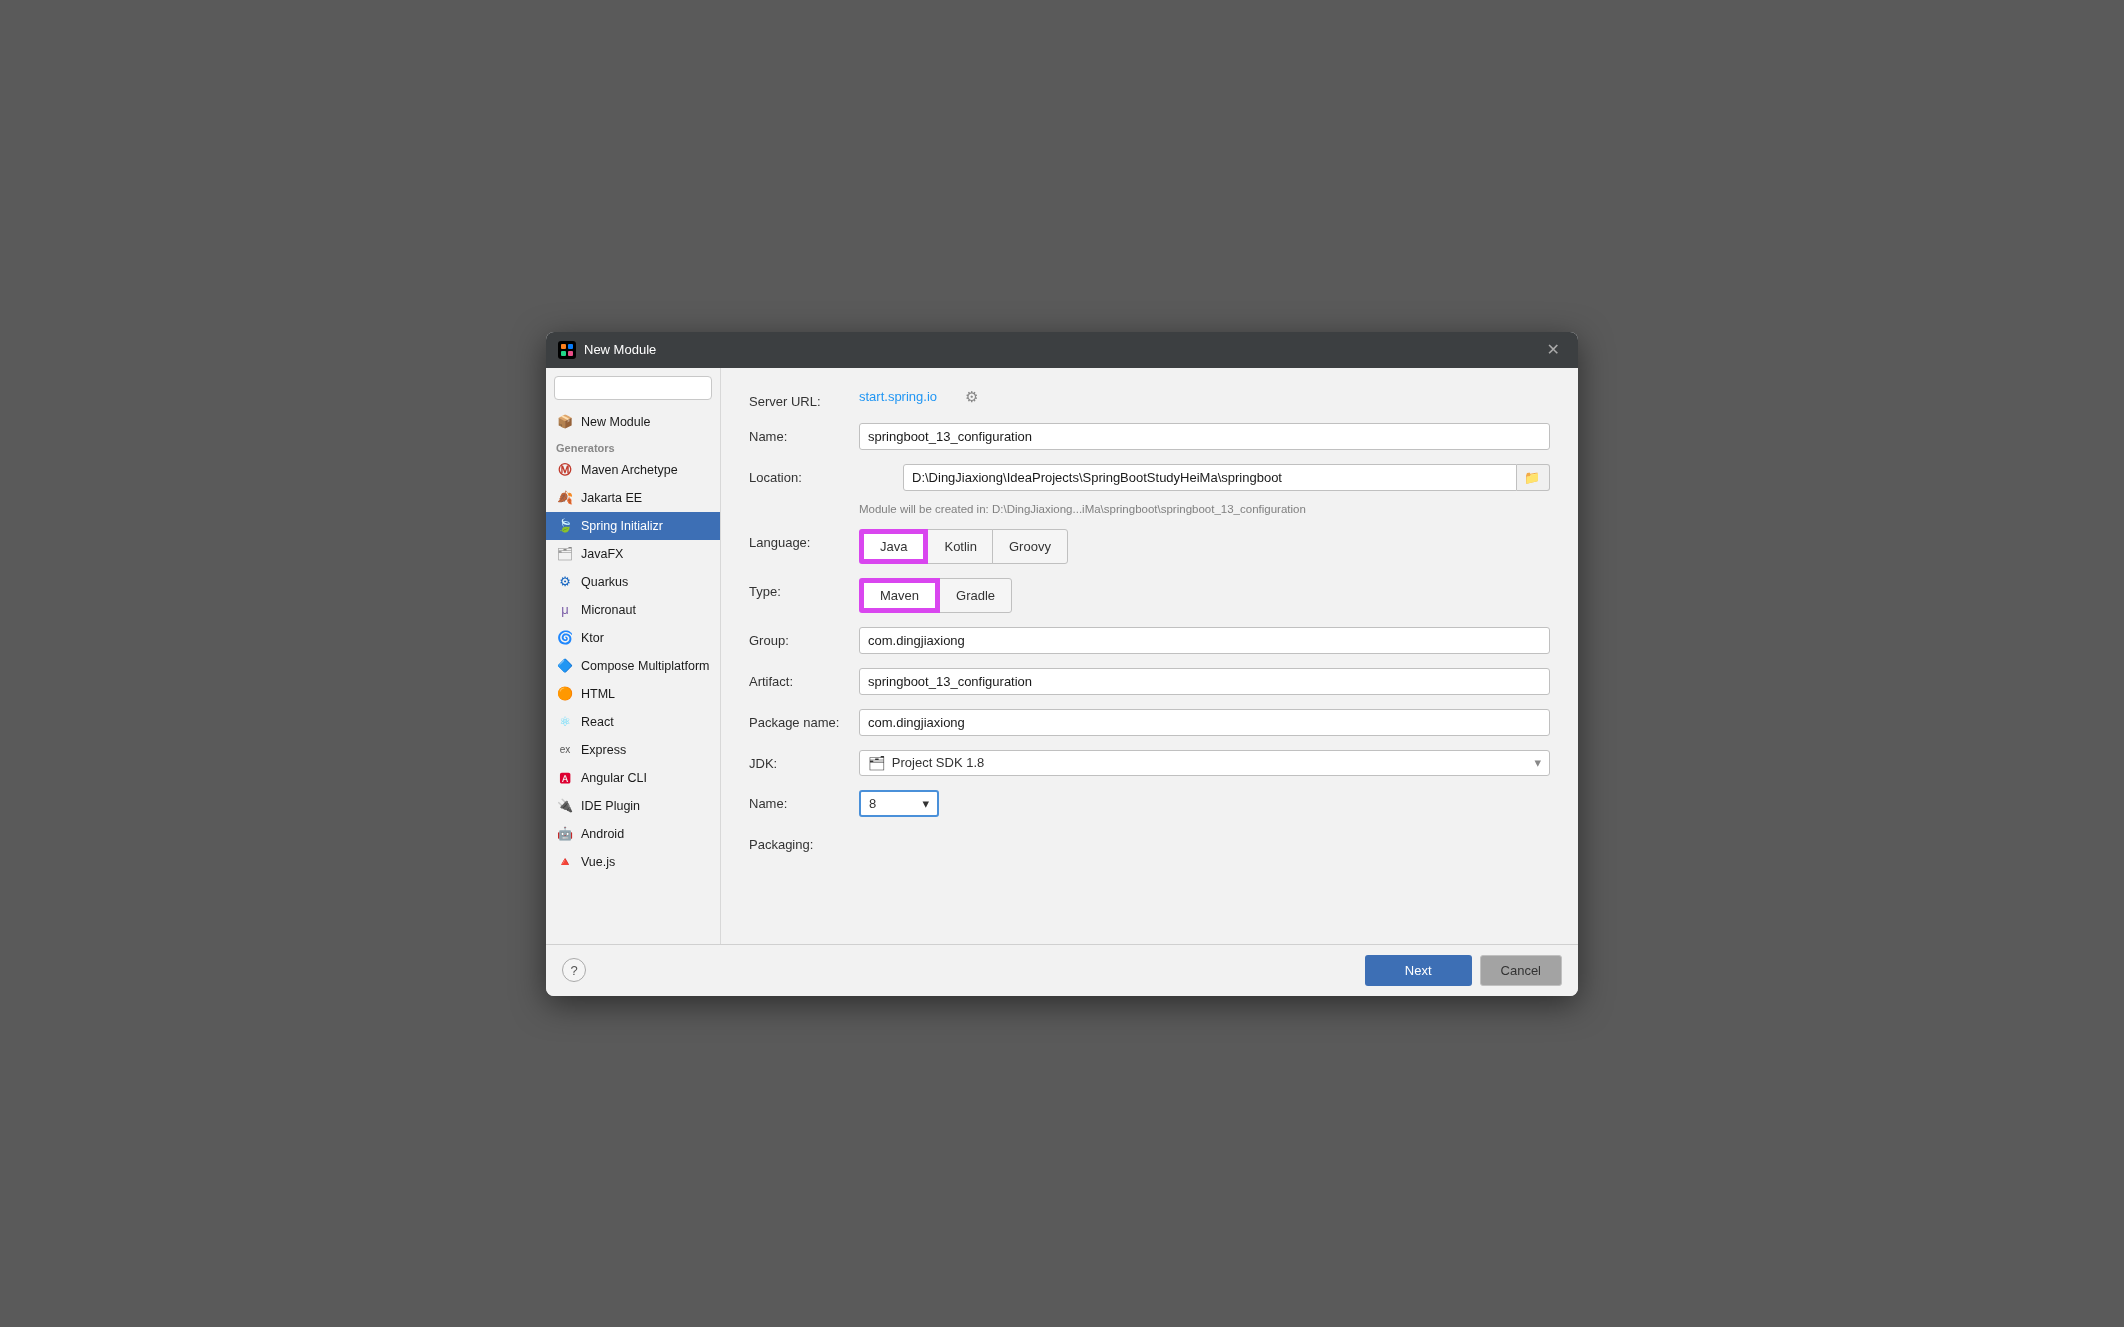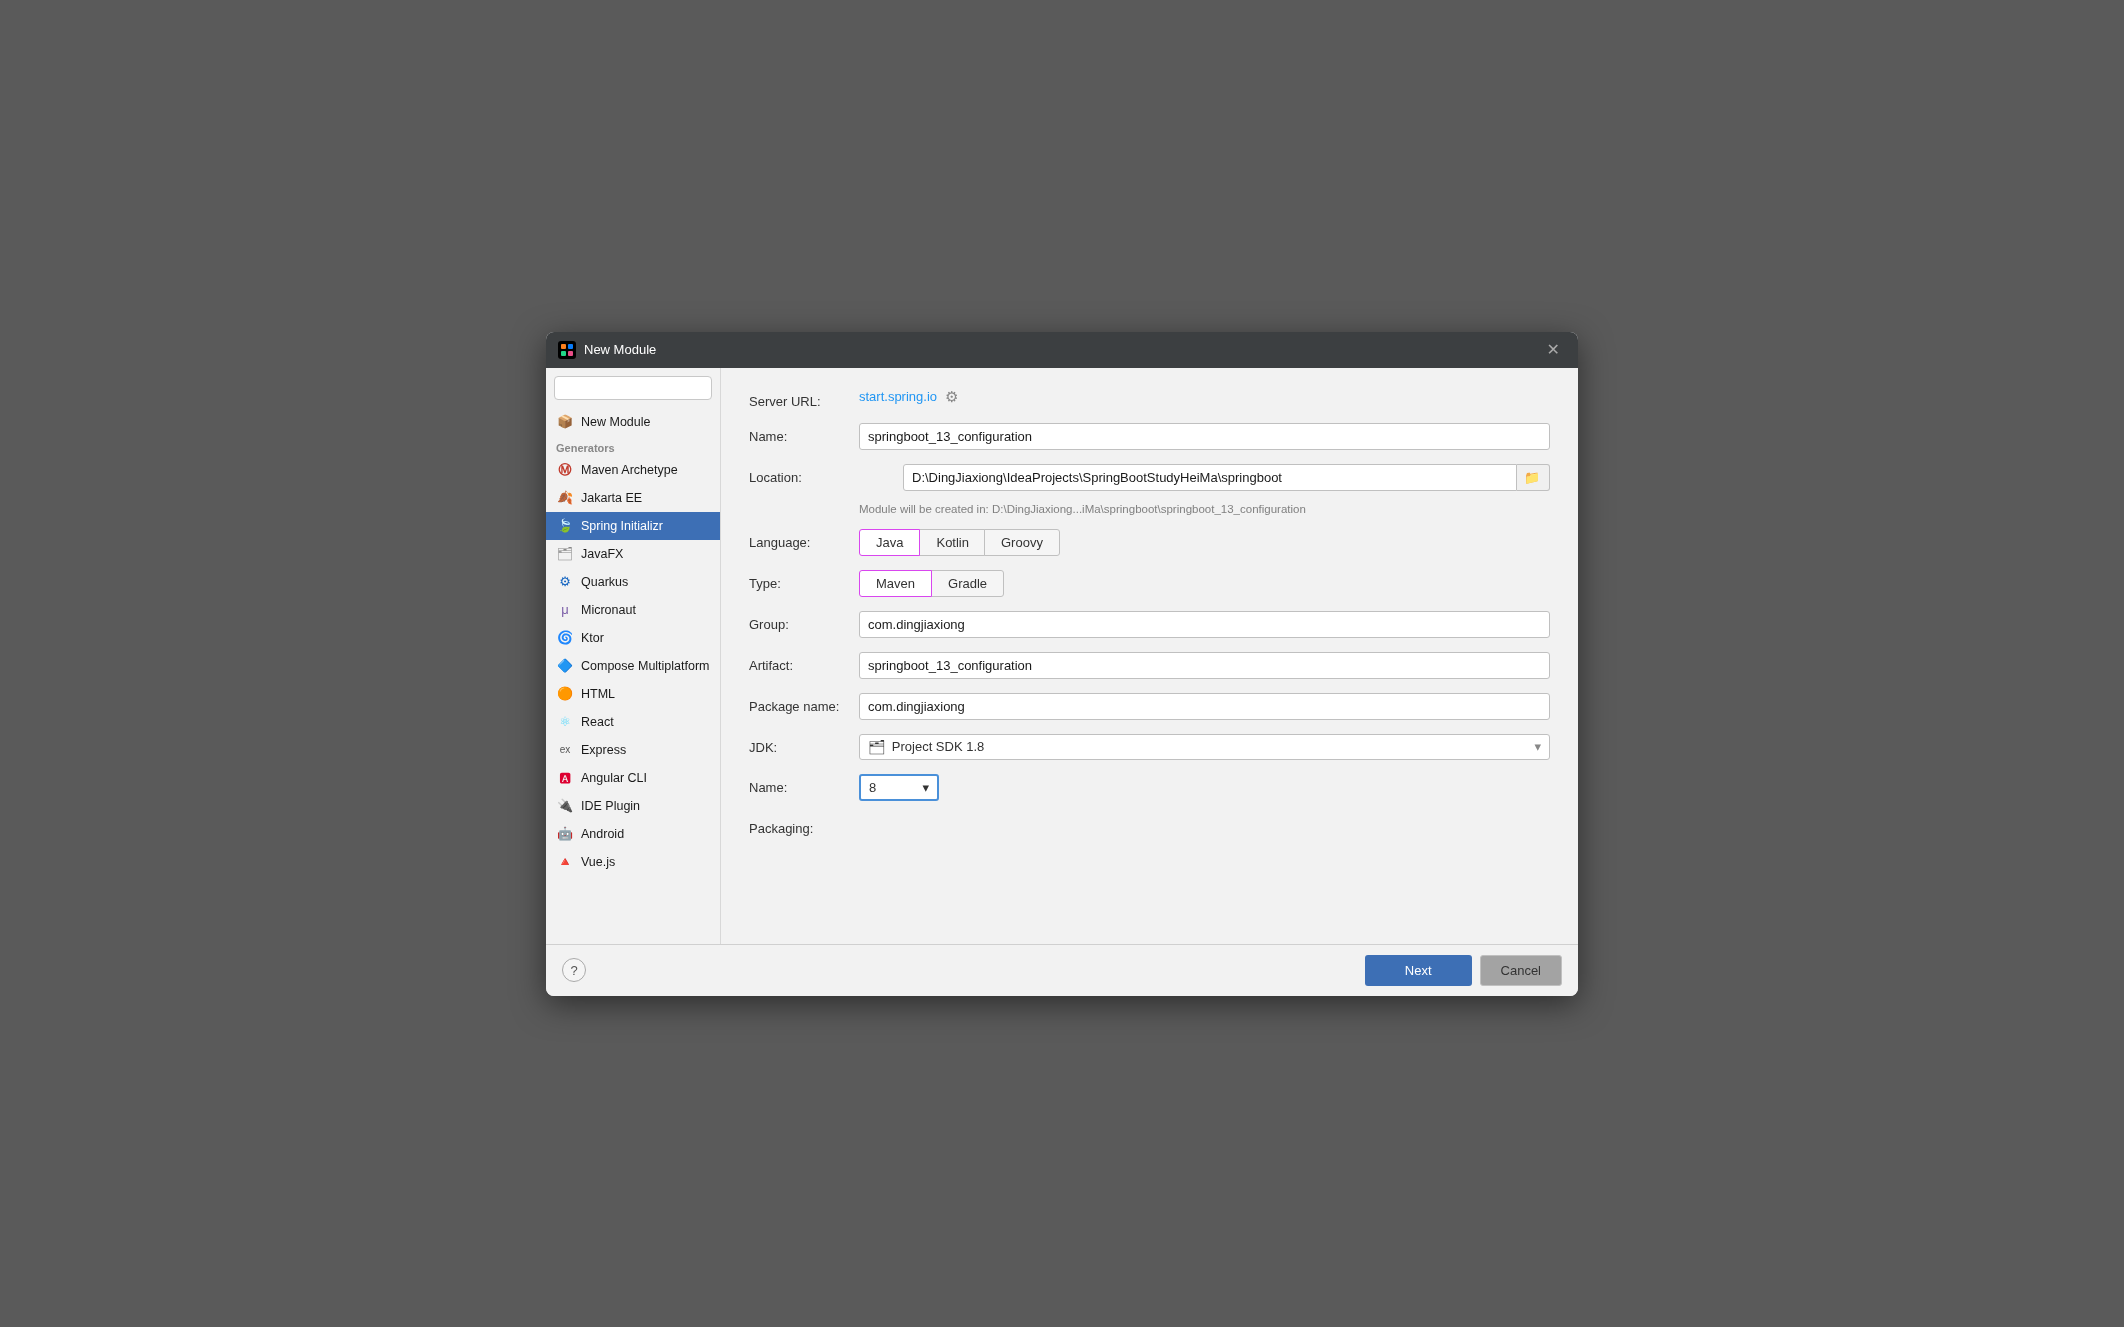--- a/index.html
+++ b/index.html
@@ -116,20 +116,21 @@
     }
     .form-label {
       width: 110px;
       font-size: 13px;
       color: #333;
       padding-top: 6px;
       flex-shrink: 0;
     }
     .form-value {
       flex: 1;
+      gap: 20px;
     }
     .form-input {
       width: 100%;
       padding: 5px 8px;
       border: 1px solid #c0c0c0;
       border-radius: 3px;
       background: #ffffff;
       font-size: 13px;
       color: #1a1a1a;
       outline: none;
@@ -193,21 +194,21 @@
       font-size: 13px;
       color: #333;
       border-right: none;
     }
     .toggle-btn:first-child { border-radius: 3px 0 0 3px; }
     .toggle-btn:last-child { border-radius: 0 3px 3px 0; border-right: 1px solid #c0c0c0; }
     .toggle-btn.selected {
       background: #ffffff;
       border-color: #4a90d9;
       z-index: 1;
-      border: 1px solid #d946ef;
+      border: 5px solid #d946ef;
     }
     .toggle-btn:not(:first-child) { margin-left: -1px; }
     
     .jdk-select {
       display: flex;
       align-items: center;
       border: 1px solid #c0c0c0;
       border-radius: 3px;
       background: #fff;
       padding: 4px 8px;

